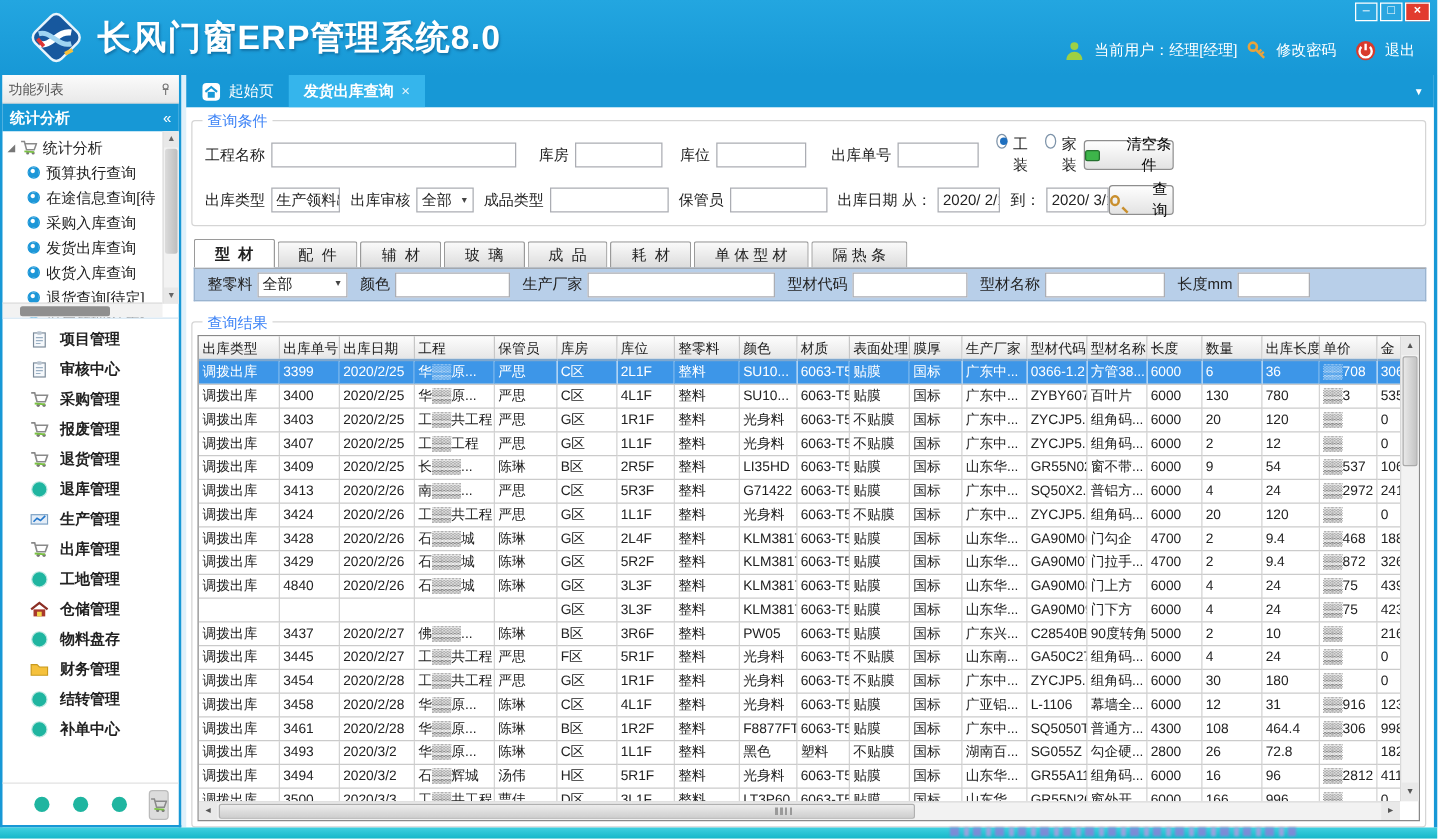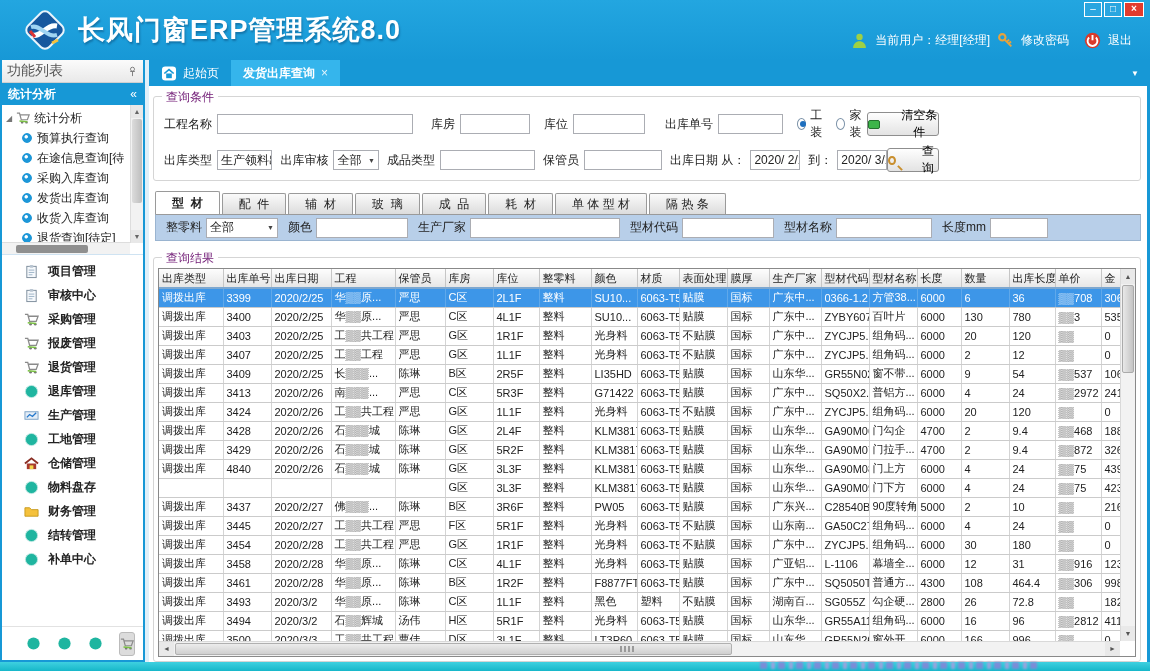--- a/index.html
+++ b/index.html
@@ -23,21 +23,21 @@
 .user-cluster{position:absolute;right:18px;top:32px;display:flex;align-items:center;gap:7px;color:#fff}
 .user-cluster .lbl{font-size:12px}
 .user-cluster .link{cursor:pointer}
 .icon16{width:17px;height:17px;display:inline-block;vertical-align:middle}
 
 
 .workspace{flex:1;display:flex;background:#dff0fa;min-height:0}
 
 
 .sidebar{width:145px;flex-shrink:0;background:#fff;border:2px solid var(--brand_blue);border-top:none;display:flex;flex-direction:column;margin-right:4px}
-.func-header{height:20px;background:linear-gradient(#fbfbfb,#e9e9e9);border-bottom:1px solid #d0d0d0;display:flex;align-items:center;padding:11px 5px;color:#555;font-size:14px}
+.func-header{height:20px;background:linear-gradient(#fbfbfb,#e9e9e9);border-bottom:1px solid #d0d0d0;display:flex;align-items:center;padding:11px 5px;color:#555;font-size:11px}
 .func-header .pin{margin-left:auto;width:11px;height:11px}
 .section-header{height:22px;background:var(--brand_blue);color:#fff;display:flex;align-items:center;padding:0 6px;font-weight:bold;cursor:pointer}
 .section-header .chev{margin-left:auto;font-weight:normal}
 .section-header .chev::before{content:"«"}
 .tree{position:relative;height:150px;border-bottom:1px solid #cfe3f2;overflow:hidden;padding:3px 0 0 4px}
 .tree-root{display:flex;align-items:center;height:20px;gap:4px;white-space:nowrap}
 .tree-root .exp{color:#777;font-size:8px}
 .tree-root .exp::before{content:"◢"}
 .tree-item{display:flex;align-items:center;height:20px;gap:5px;padding-left:16px;white-space:nowrap;cursor:pointer}
 .dot{width:10px;height:10px;border-radius:50%;background:radial-gradient(circle at 40% 35%,#fff 0 18%,#1d97d8 30%);flex-shrink:0;border:1px solid #1d97d8}
@@ -66,35 +66,35 @@
 .tab .hicon{width:16px;height:15px}
 .tab.active{background:var(--tab_active_blue);font-weight:bold}
 .tab-close{font-weight:normal;opacity:.85;cursor:pointer}
 .tab-close::before{content:"×"}
 .tab-dd{position:absolute;right:8px;top:9px;color:#fff;font-size:8px;cursor:pointer}
 .tab-dd::before{content:"▼"}
 .content{flex:1;background:#fff;padding:4px 6px 0 4px;position:relative;min-height:0;display:flex;flex-direction:column}
 
 
 .group{border:1px solid #d5d5d5;border-radius:3px;position:relative}
-.group>.legend{position:absolute;top:-8px;left:8px;background:#fff;padding:0 4px;font-size:12px;color:#701a75}
+.group>.legend{position:absolute;top:-8px;left:8px;background:#fff;padding:0 4px;font-size:12px;color:#3b82f6}
 
 
 .query{margin-top:6px;padding:10px 8px 6px 10px}
 .qrow{display:flex;align-items:center;margin-bottom:7px}
 .qrow:last-child{margin-bottom:2px}
 .qrow label{margin-right:5px;white-space:nowrap}
 .ti{height:20px;border:1px solid #abadb3;background:#fff;font-size:12px;padding:0 3px;font-family:inherit}
 .w-project{width:250px}.w-wh{width:70px}.w-loc{width:72px}.w-ord{width:65px}.w-prod{width:95px}.w-keep{width:78px}
 .gap18{margin-left:18px}.gap14{margin-left:14px}.gap20{margin-left:20px}.gap8{margin-left:8px}
 .selbox{height:20px;border:1px solid #abadb3;background:#fff;display:inline-flex;align-items:center;padding:0 3px;white-space:nowrap;overflow:hidden;position:relative;cursor:pointer}
 .selbox::after{content:"▼";font-size:7px;color:#444;margin-left:auto;padding-left:4px}
 .sel-type{width:94px}.sel-audit{width:76px}.sel-whole{width:72px}
 .datebox{width:84px}
-.radio-group{display:flex;align-items:center;gap:4px;cursor:pointer}
+.radio-group{display:flex;align-items:flex-start;gap:4px;cursor:pointer}
 .radio{width:12px;height:12px;border-radius:50%;border:1px solid #7d93a9;background:#fff;position:relative}
 .radio.on::after{content:"";position:absolute;left:2px;top:2px;width:6px;height:6px;border-radius:50%;background:#1e6fbf}
 .btn{display:inline-flex;align-items:center;justify-content:center;gap:20px;border:1px solid #8e8e8e;background:linear-gradient(#fefefe,#e3e3e3);height:24px;width:92px;font-size:12px;border-radius:3px;cursor:pointer;font-family:inherit}
 .btn-right{margin-left:auto;margin-right:193px}
 .clear-glyph{width:15px;height:9px;background:#3db54a;border:1px solid #24722e;border-radius:2px}
 .mag{width:9px;height:9px;border:2px solid #c98f2e;border-radius:50%;position:relative;margin-right:2px}
 .mag::after{content:"";position:absolute;width:6px;height:2px;background:#c98f2e;transform:rotate(45deg);left:7px;top:9px}
 
 
 .mat-tabs{display:flex;align-items:flex-end;margin:10px 0 0 2px;height:23px}
@@ -306,20 +306,29 @@
           </div>
           <div class="menu-item">
             <span class="mi"><svg width="15" height="15" viewBox="0 0 16 16">
                 <rect x="1" y="4" width="14" height="8" fill="#e4edf7" stroke="#7aa0c4"></rect>
                 <path d="M3 10l3-3 3 2 4-4" stroke="#2277cc" fill="none" stroke-width="1.4"></path>
               </svg></span>
             <span class="ml">生产管理</span>
           </div>
           <div class="menu-item">
             <span class="mi"><svg width="15" height="15" viewBox="0 0 16 16">
+                <path d="M1 2.5h3l2 7.5h7l2-5.5H5" fill="none" stroke="#8a8a8a" stroke-width="1.4"></path>
+                <circle cx="7" cy="13" r="1.4" fill="#777"></circle>
+                <circle cx="12" cy="13" r="1.4" fill="#777"></circle>
+                <path d="M4 11.5l9 .8" stroke="#7ac143" stroke-width="1.6"></path>
+              </svg></span>
+            <span class="ml">出库管理</span>
+          </div>
+          <div class="menu-item">
+            <span class="mi"><svg width="15" height="15" viewBox="0 0 16 16">
                 <circle cx="8" cy="8" r="6.5" fill="#1fb5a0"></circle>
                 <circle cx="8" cy="8" r="6.5" fill="none" stroke="#bfe8e2"></circle>
               </svg></span>
             <span class="ml">工地管理</span>
           </div>
           <div class="menu-item">
             <span class="mi"><svg width="15" height="15" viewBox="0 0 16 16">
                 <path d="M1 8l7-5.5L15 8" fill="none" stroke="#8b2f25" stroke-width="2"></path>
                 <rect x="3" y="8" width="10" height="6" fill="#a8392c"></rect>
                 <rect x="6" y="10" width="4" height="4" fill="#f2d64b"></rect>

